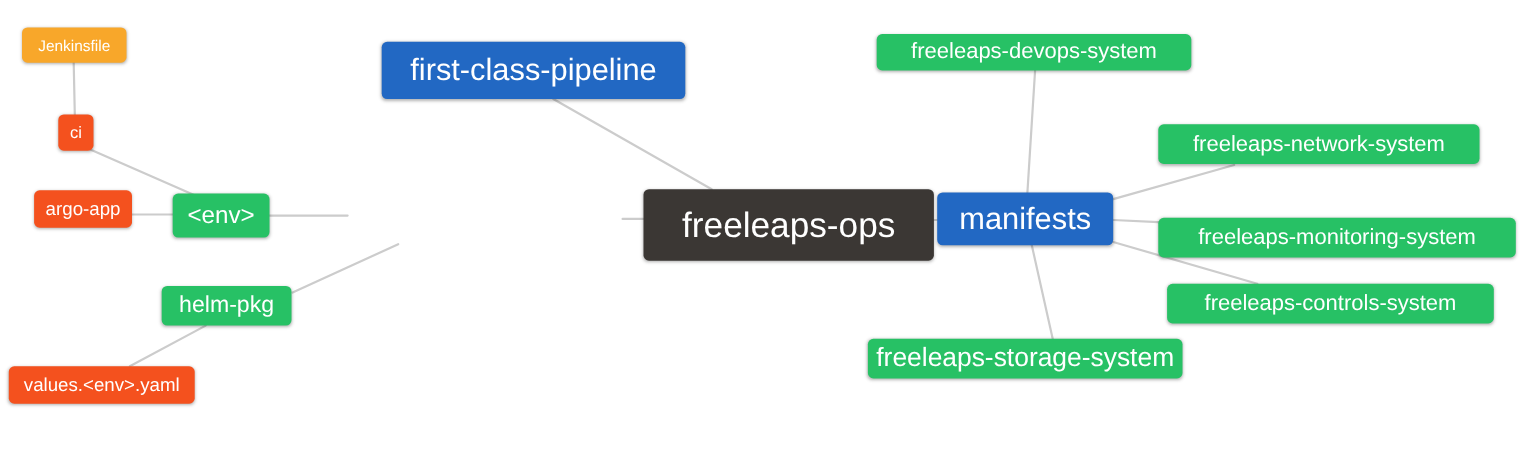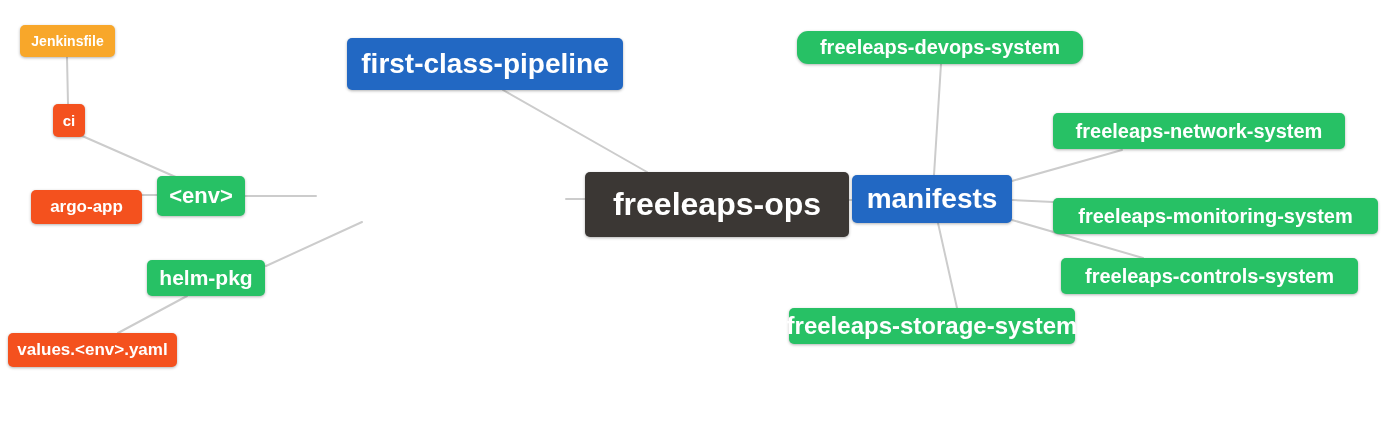--- a/index.html
+++ b/index.html
@@ -20,21 +20,20 @@
     position: absolute;
     display: flex;
     align-items: center;
     justify-content: center;
     color: #ffffff;
     border-radius: 5px;
     white-space: nowrap;
     box-shadow: 0 1px 3px rgba(0,0,0,0.30);
     cursor: pointer;
     user-select: none;
-    font-weight: bold;
   }
   .node.blue   { background: #2268c3; }
   .node.green  { background: #27c165; }
   .node.orange { background: #f8a72a; }
   .node.red    { background: #f4511e; }
   .node.dark   { background: #3b3734; }
 </style>
 </head>
 <body>
 
@@ -56,36 +55,36 @@
       <line x1="1012" y1="200" x2="1053" y2="202"></line>
       <line x1="1012" y1="220" x2="1143" y2="258"></line>
       <line x1="938" y1="223" x2="957" y2="308"></line>
     </g>
   </svg>
 
   <div class="node orange" style="left:20px; top:25px; width:95px; height:32px; font-size:14px;">Jenkinsfile</div>
 
   <div class="node red" style="left:53px; top:104px; width:32px; height:33px; font-size:15px;">ci</div>
 
-  <div class="node red" style="left:31px; top:190px; width:111px; height:34px; font-size:17px;">argo-app</div>
+  <div class="node red" style="left:31px; top:173px; width:89px; height:34px; font-size:17px;">argo-app</div>
 
   <div class="node green" style="left:157px; top:176px; width:88px; height:40px; font-size:22px;">&lt;env&gt;</div>
 
   <div class="node green" style="left:147px; top:260px; width:118px; height:36px; font-size:21px;">helm-pkg</div>
 
   <div class="node red" style="left:8px; top:333px; width:169px; height:34px; font-size:17px;">values.&lt;env&gt;.yaml</div>
 
   <div class="node blue" style="left:315px; top:38px; width:276px; height:52px; font-size:28px;margin-left:32px;">first-class-pipeline</div>
 
 
   <div class="node dark" style="left:585px; top:172px; width:264px; height:65px; font-size:32px;">freeleaps-ops</div>
 
   <div class="node blue" style="left:852px; top:175px; width:160px; height:48px; font-size:28px;">manifests</div>
 
-  <div class="node green" style="left:797px; top:31px; width:286px; height:33px; font-size:20px;border-radius:11px;">freeleaps-devops-system</div>
+  <div class="node green" style="left:797px; top:31px; width:286px; height:33px; font-size:20px;">freeleaps-devops-system</div>
 
   <div class="node green" style="left:1053px; top:113px; width:292px; height:36px; font-size:20px;">freeleaps-network-system</div>
 
   <div class="node green" style="left:1053px; top:198px; width:325px; height:36px; font-size:20px;">freeleaps-monitoring-system</div>
 
   <div class="node green" style="left:1061px; top:258px; width:297px; height:36px; font-size:20px;">freeleaps-controls-system</div>
 
   <div class="node green" style="left:789px; top:308px; width:286px; height:36px; font-size:24px;">freeleaps-storage-system</div>
 
 </div>

